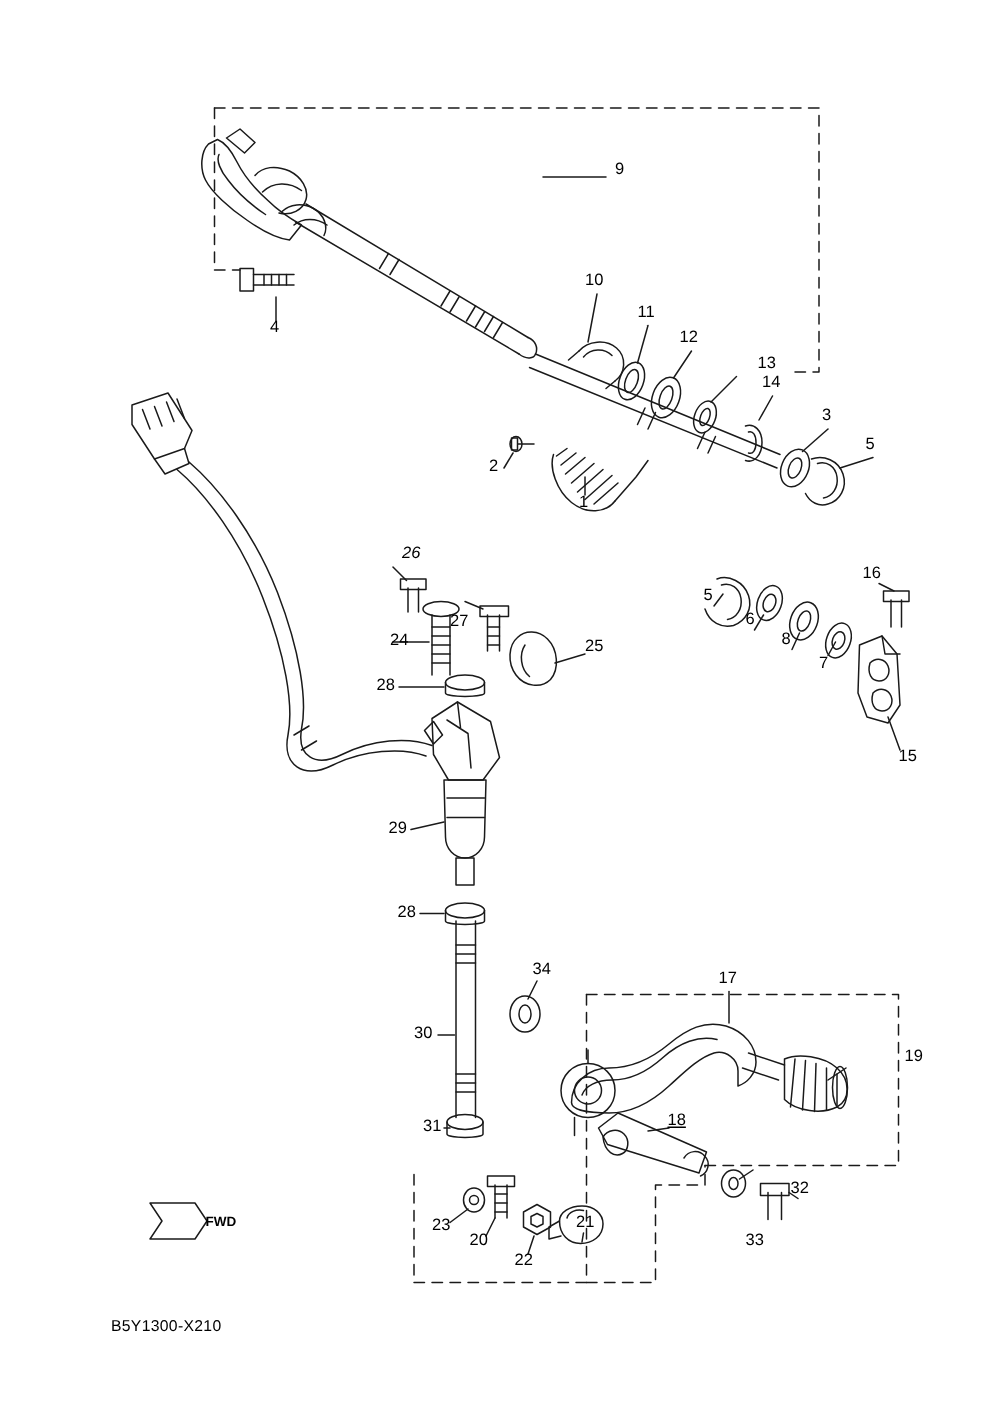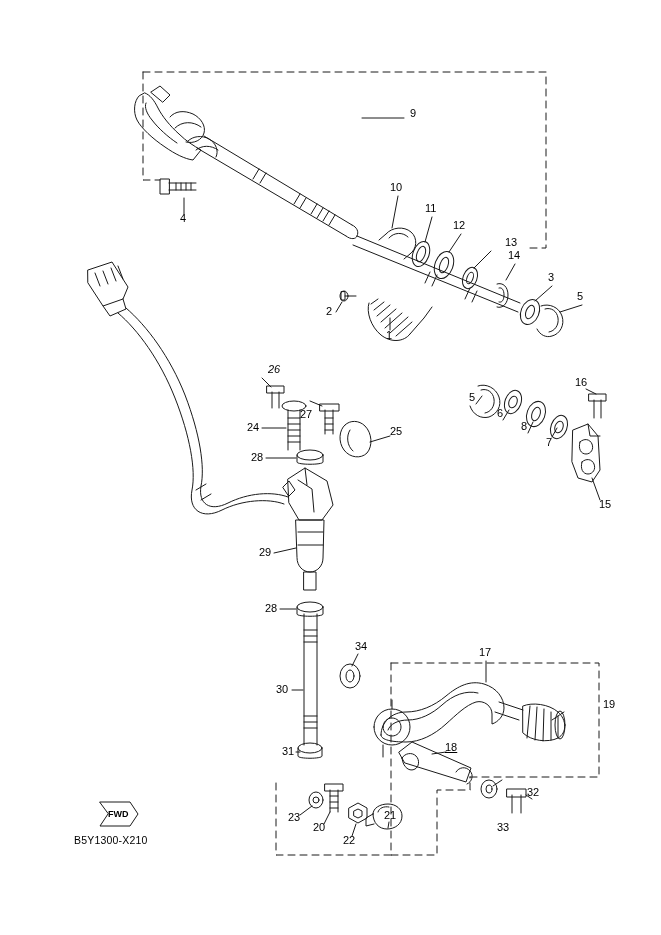--- a/index.html
+++ b/index.html
@@ -34,27 +34,29 @@
     color: #000;
     line-height: 1;
     white-space: nowrap;
   }
   .partcode {
     position: absolute;
     font-size: 10.5px;
     font-family: "Liberation Sans", sans-serif;
     letter-spacing: .2px;
     color: #000;
+    margin-top: 44px;
   }
   .fwd-label {
     position: absolute;
     font-size: 9px;
     font-weight: bold;
     font-family: "Liberation Sans", sans-serif;
     color: #000;
+    padding-left: 29px;
   }
 </style>
 </head>
 <body>
 
 <div id="diagram-root">
 
   <svg class="art" viewBox="0 0 661 935">
     <g fill="none" stroke="#1a1a1a" stroke-width="1" stroke-linecap="round" stroke-linejoin="round">
 
@@ -264,21 +266,21 @@
   <div class="callout" style="left:425px; top:203px;">11</div>
   <div class="callout" style="left:453px; top:220px;">12</div>
   <div class="callout" style="left:484px; top:237px;margin-left:21px;">13</div>
   <div class="callout" style="left:508px; top:250px;">14</div>
   <div class="callout" style="left:548px; top:272px;">3</div>
   <div class="callout" style="left:577px; top:291px;">5</div>
   <div class="callout" style="left:326px; top:306px;">2</div>
   <div class="callout" style="left:386px; top:330px;">1</div>
   <div class="callout" style="left:268px; top:364px;font-style:italic;">26</div>
   <div class="callout" style="left:300px; top:388px;margin-top:21px;">27</div>
-  <div class="callout" style="left:247px; top:422px;">24</div>
+  <div class="callout" style="left:260px; top:422px;">24</div>
   <div class="callout" style="left:390px; top:426px;text-align:center;">25</div>
   <div class="callout" style="left:251px; top:452px;">28</div>
   <div class="callout" style="left:469px; top:392px;">5</div>
   <div class="callout" style="left:497px; top:408px;">6</div>
   <div class="callout" style="left:521px; top:421px;">8</div>
   <div class="callout" style="left:546px; top:437px;">7</div>
   <div class="callout" style="left:575px; top:377px;text-align:right;">16</div>
   <div class="callout" style="left:599px; top:499px;">15</div>
   <div class="callout" style="left:259px; top:547px;">29</div>
   <div class="callout" style="left:265px; top:603px;">28</div>

